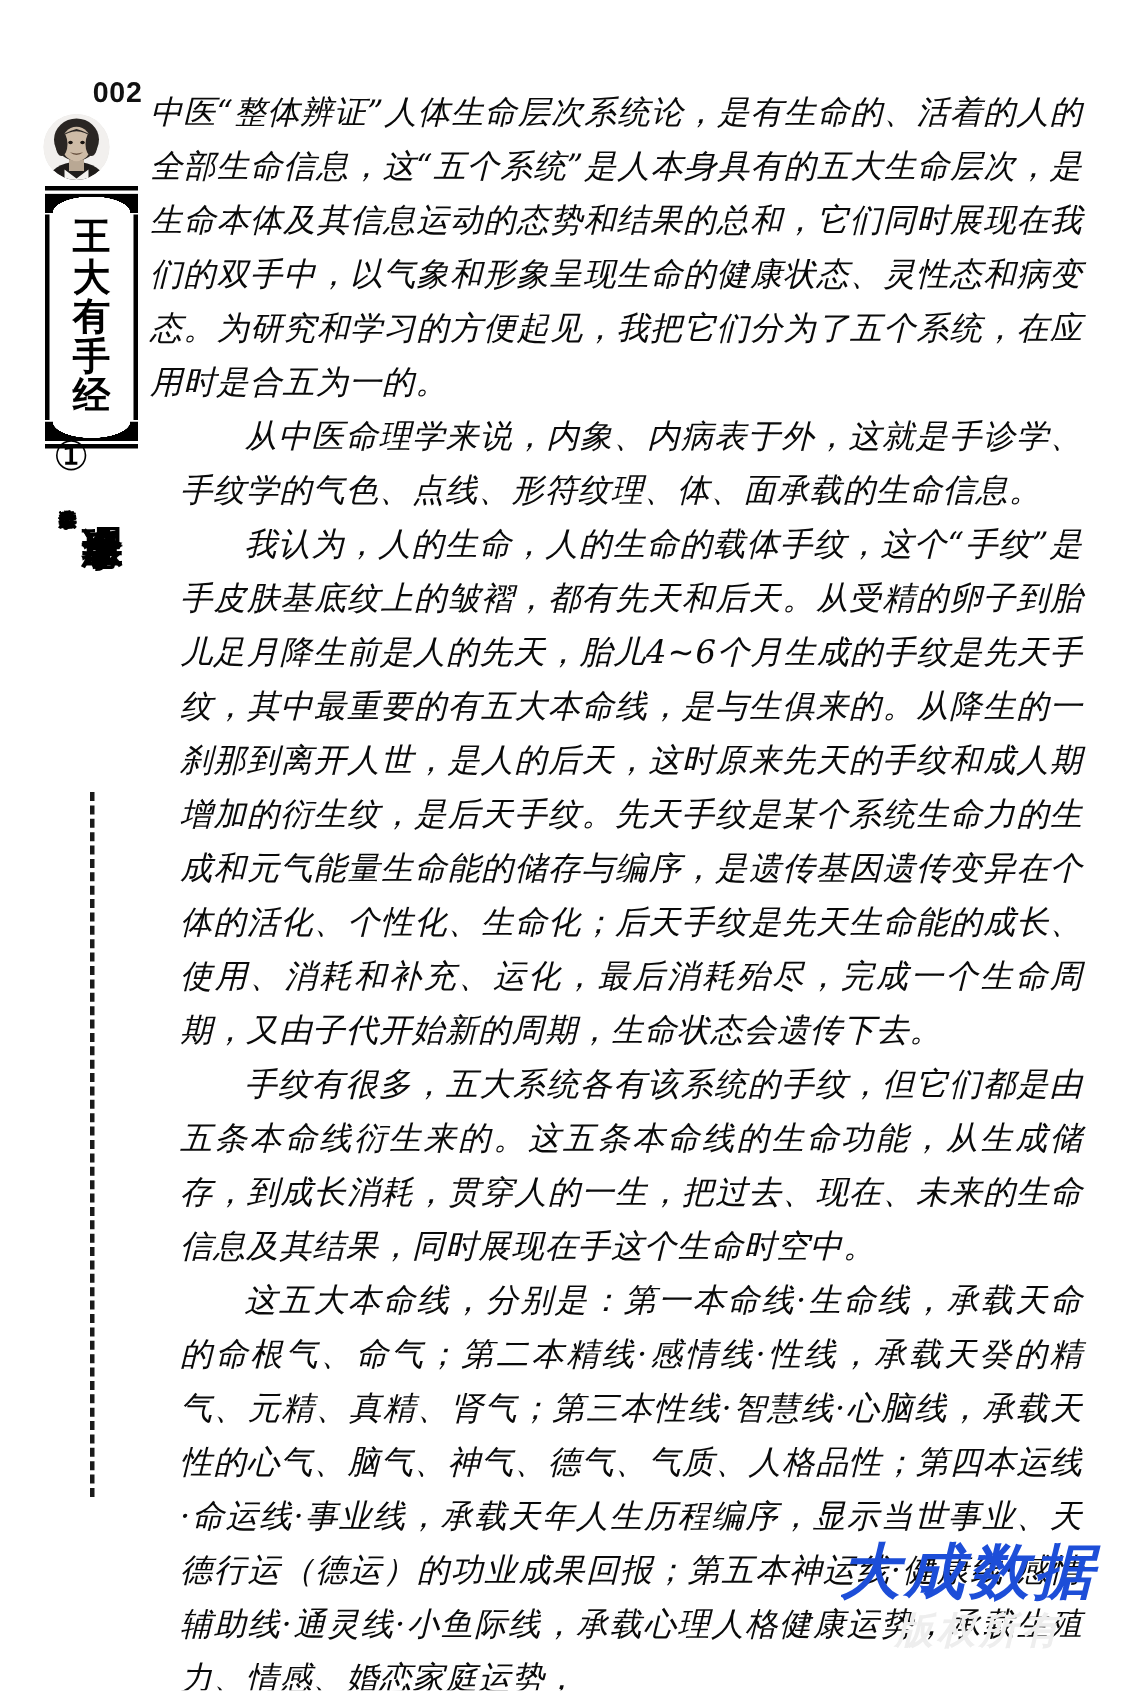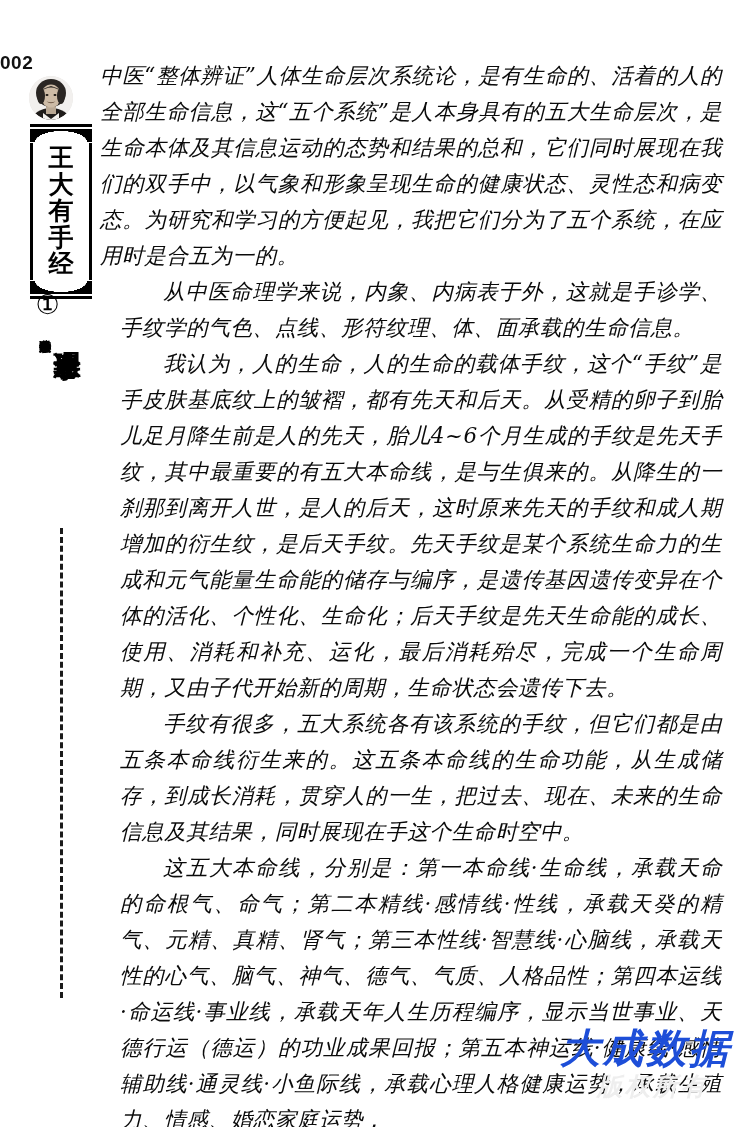--- a/index.html
+++ b/index.html
@@ -26,21 +26,21 @@
     top: 0;
     width: 95px;
     height: 1127px;
   }
 
   .folio {
     position: absolute;
     left: 0;
     top: 52px;
     width: 95px;
-    text-align: left;
+    text-align: right;
     font-family: "Liberation Sans", "DejaVu Sans", sans-serif;
     font-size: 19px;
     font-weight: 700;
     letter-spacing: 0.5px;
     color: #111;
   }
 
   
   .portrait {
     position: absolute;

